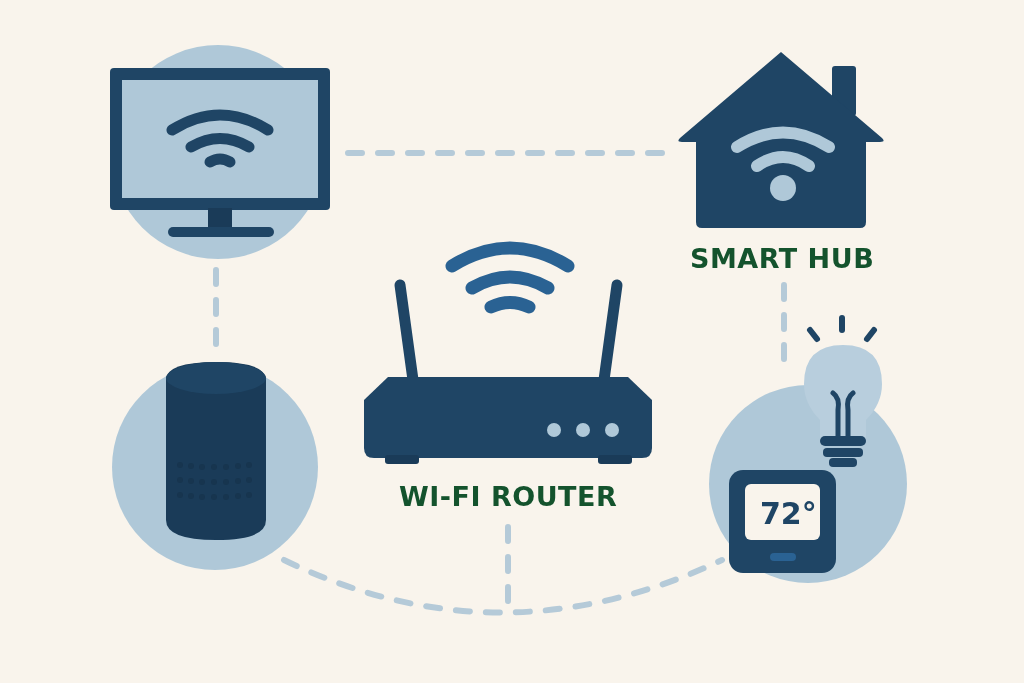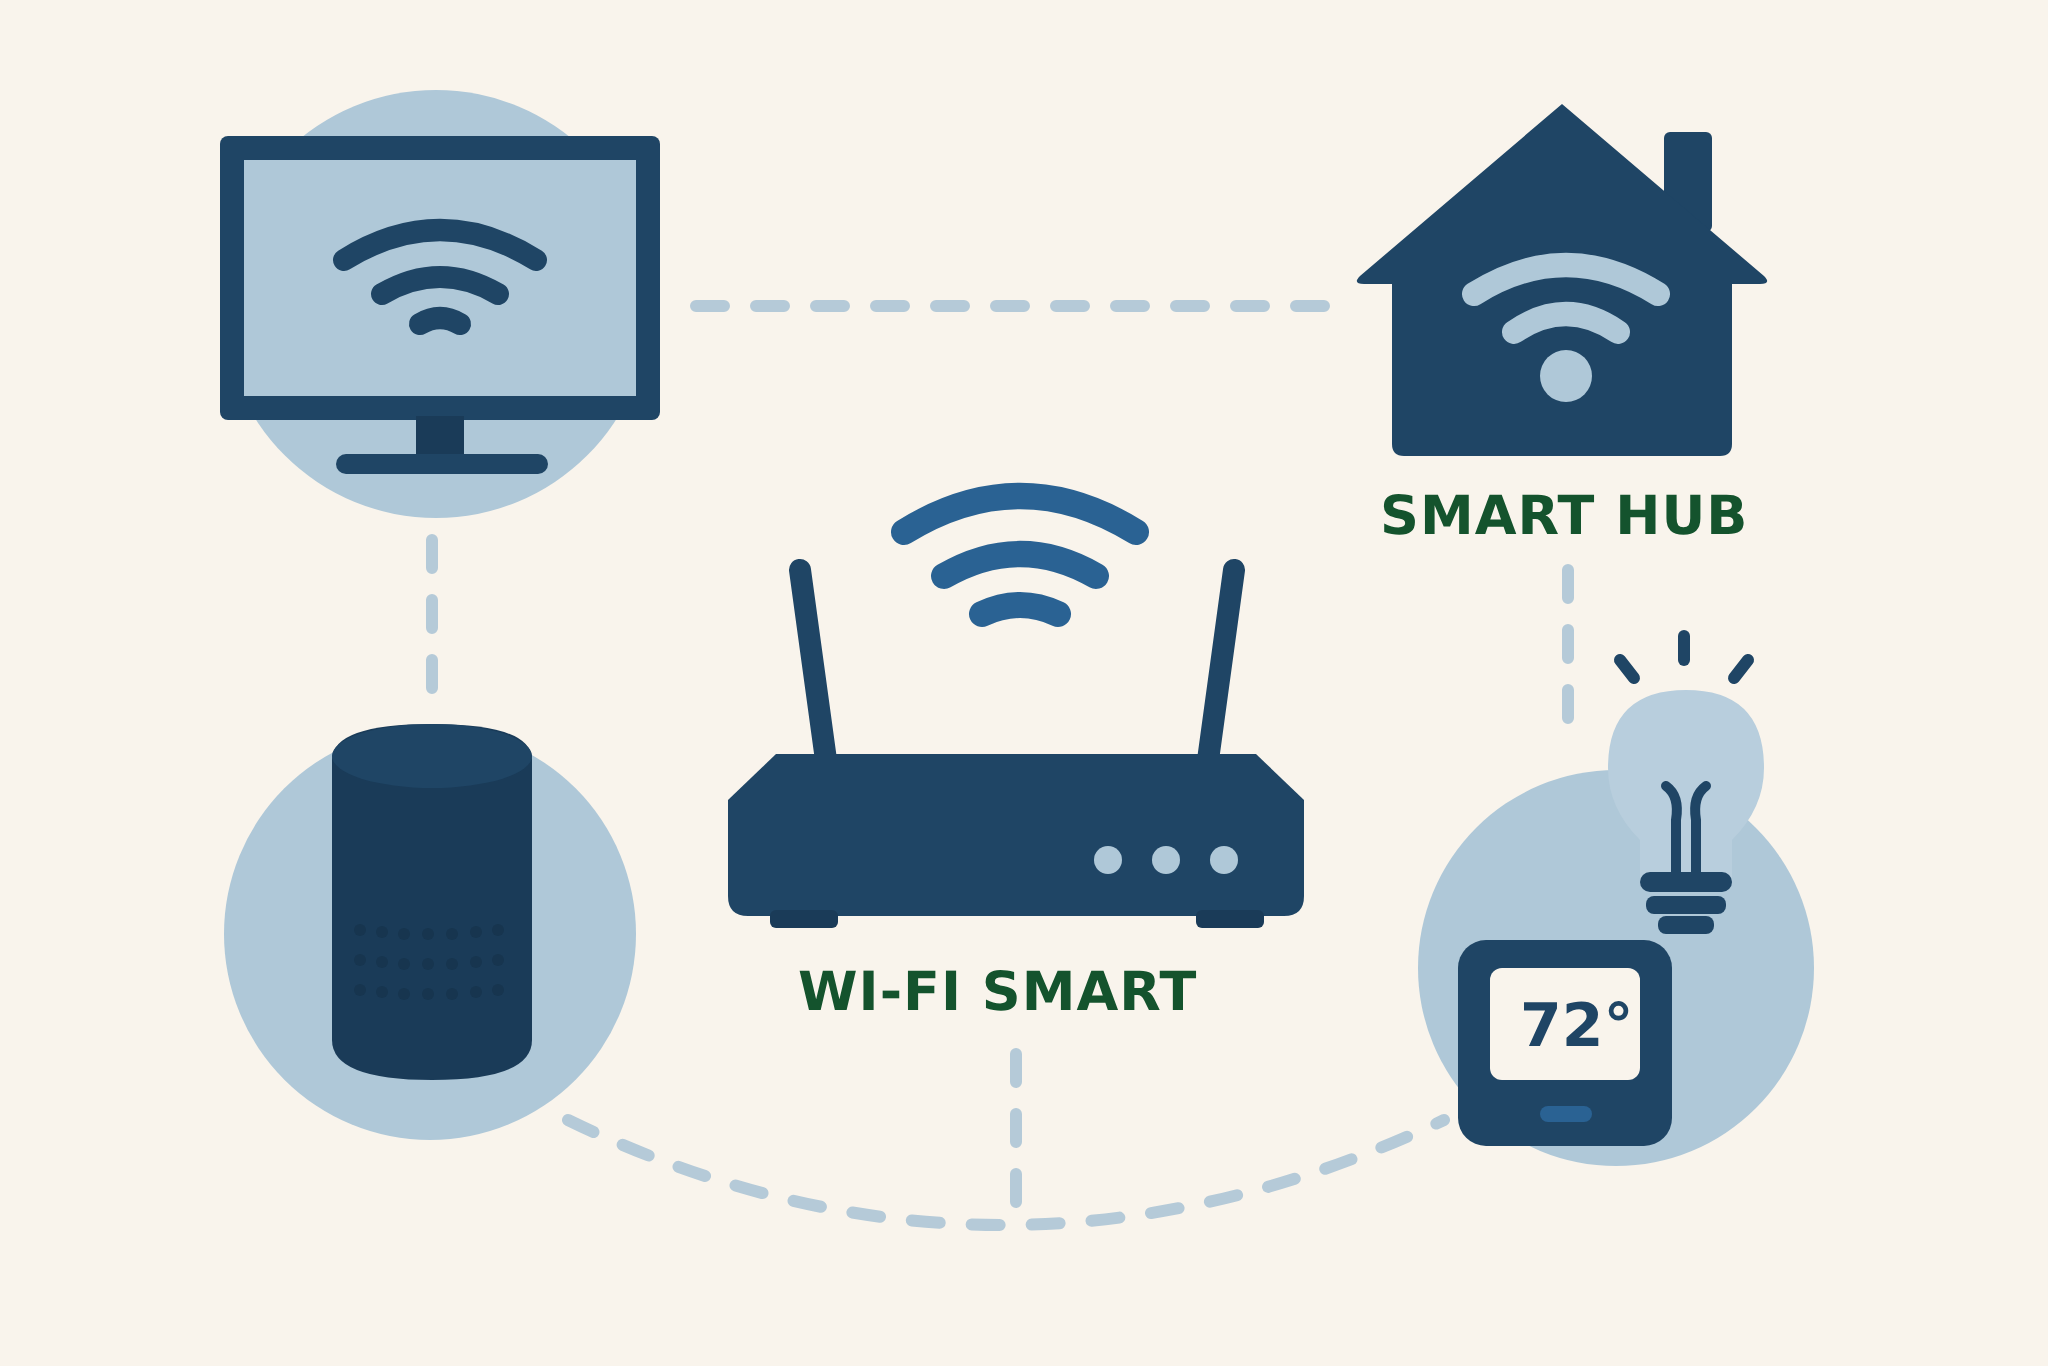--- a/index.html
+++ b/index.html
@@ -134,14 +134,14 @@
     </g>
     <g>
       <rect x="729" y="470" width="107" height="103" rx="14" fill="#1f4565"></rect>
       <rect x="745" y="484" width="75" height="56" rx="6" fill="#f9f4ec"></rect>
       <rect x="770" y="553" width="26" height="8" rx="4" fill="#2a6293"></rect>
     </g>
   </g>
 </svg>
 
 <div class="label label-hub">SMART HUB</div>
-<div class="label label-router">WI-FI SMART</div>
+<div class="label label-router">WI-FI ROUTER</div>
 <div class="thermo-temp">72°</div>
 
 </body></html>

